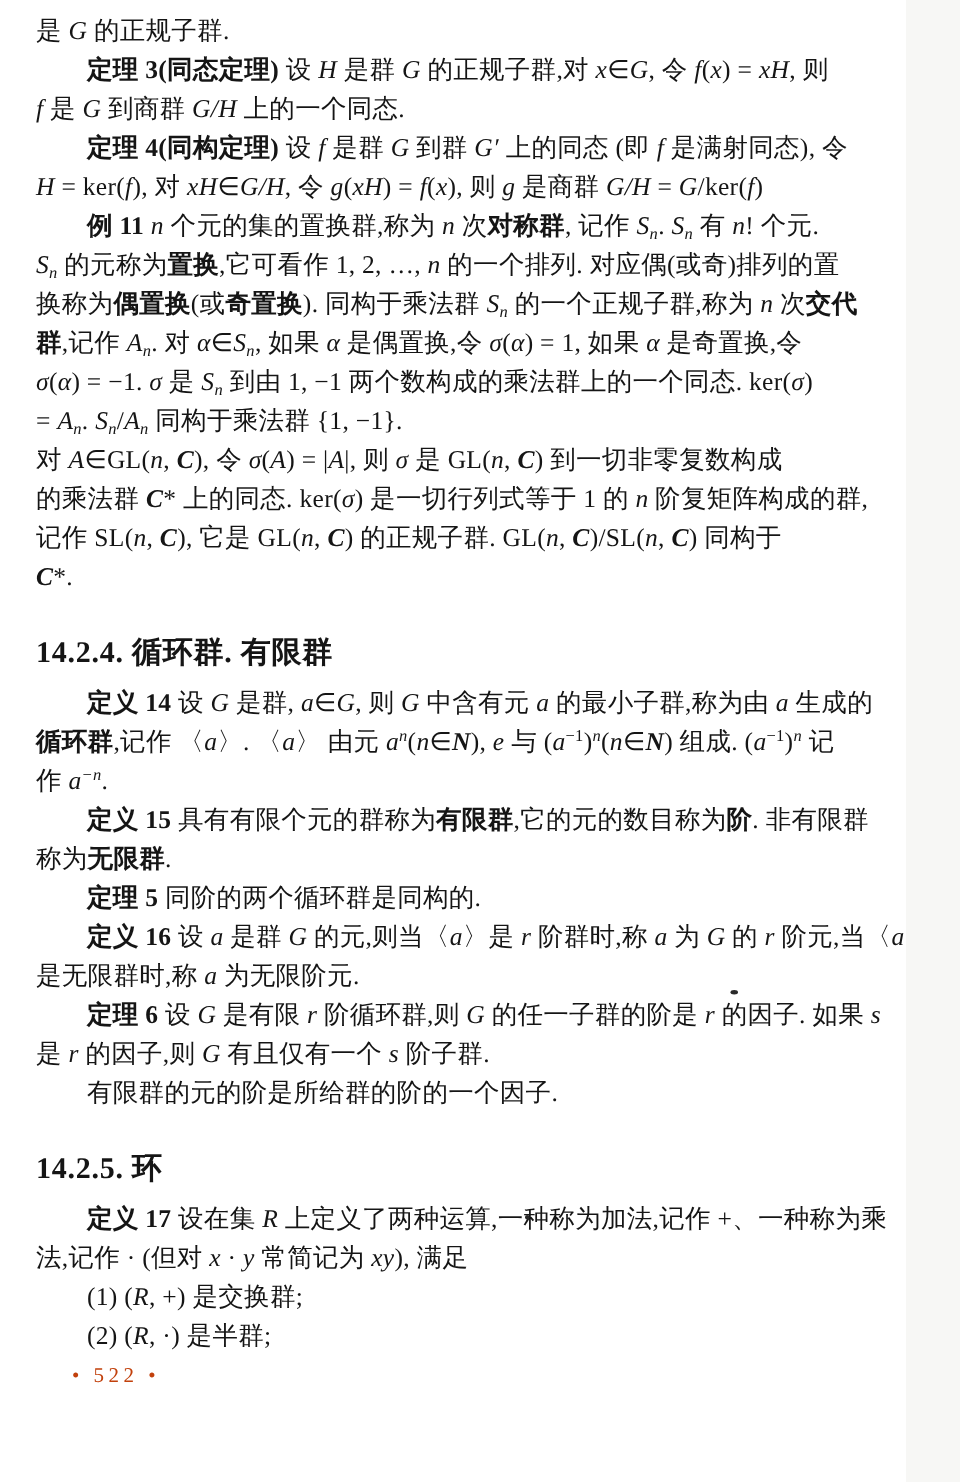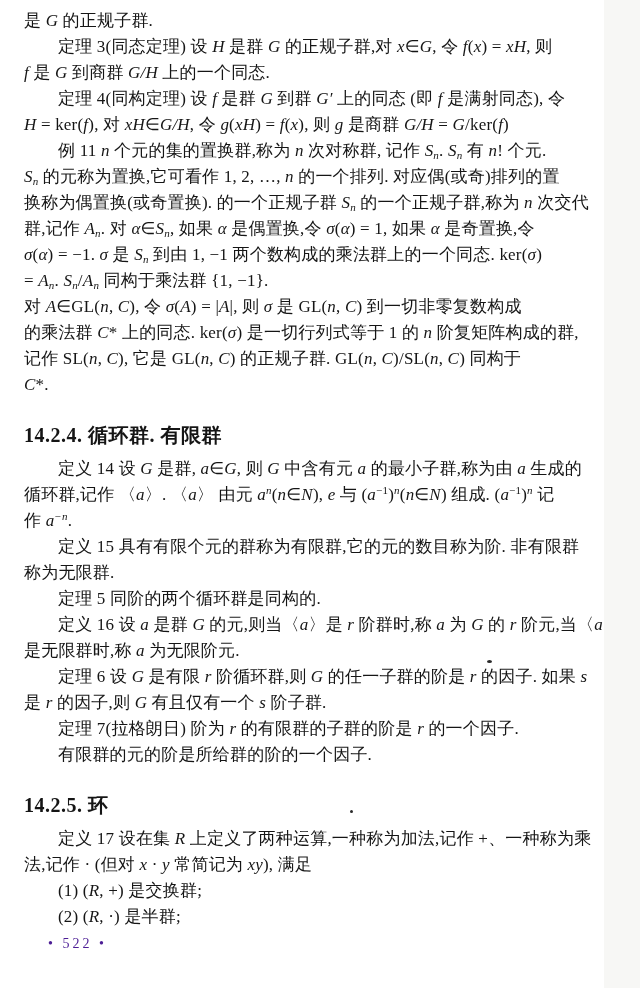--- a/index.html
+++ b/index.html
@@ -29,31 +29,31 @@
   .heading {
     font-size:20px;
     font-weight:bold;
     line-height:26px;
     height:26px;
     margin-top:24px;
     margin-bottom:8px;
     white-space:nowrap;
     letter-spacing:0.5px;
   }
-  .b { font-weight:normal; }
+  .b { font-weight:bold; }
   .i { font-style:italic; }
   .line sup, .line sub { font-size:11px; line-height:0; }
   .line sup { vertical-align:6px; }
   .line sub { vertical-align:-3px; }
   .footer {
     margin-top:6px;
     padding-left:24px;
     font-size:14px;
     letter-spacing:3px;
-    color:#4c1d95;
+    color:#c2410c;
   }
   .speck {
     position:absolute;
     background:#2a2a2a;
     border-radius:50%;
   }
   .speck-1 { left:487px; top:660px; width:5px; height:3px; }
   .speck-2 { left:350px; top:810px; width:3px; height:3px; }
 </style>
 </head>
@@ -61,40 +61,39 @@
 
 <div class="page">
   <div>
       <div class="line"><span>是 </span><span class="i">G</span><span> 的正规子群.</span></div>
       <div class="line indent"><span class="b">定理 3(同态定理)</span><span>  设 </span><span class="i">H</span><span> 是群 </span><span class="i">G</span><span> 的正规子群,对 </span><span class="i">x</span><span>∈</span><span class="i">G</span><span>, 令 </span><span class="i">f</span><span>(</span><span class="i">x</span><span>) = </span><span class="i">xH</span><span>, 则</span></div>
       <div class="line"><span class="i">f</span><span> 是 </span><span class="i">G</span><span> 到商群 </span><span class="i">G/H</span><span> 上的一个同态.</span></div>
       <div class="line indent"><span class="b">定理 4(同构定理)</span><span>  设 </span><span class="i">f</span><span> 是群 </span><span class="i">G</span><span> 到群 </span><span class="i">G′</span><span> 上的同态 (即 </span><span class="i">f</span><span> 是满射同态), 令</span></div>
       <div class="line"><span class="i">H</span><span> = ker(</span><span class="i">f</span><span>), 对 </span><span class="i">xH</span><span>∈</span><span class="i">G/H</span><span>, 令 </span><span class="i">g</span><span>(</span><span class="i">xH</span><span>) = </span><span class="i">f</span><span>(</span><span class="i">x</span><span>), 则 </span><span class="i">g</span><span> 是商群 </span><span class="i">G/H</span><span> = </span><span class="i">G</span><span>/ker(</span><span class="i">f</span><span>)</span></div>
       <div class="line indent"><span class="b">例 11</span><span>  </span><span class="i">n</span><span> 个元的集的置换群,称为 </span><span class="i">n</span><span> 次</span><span class="b">对称群</span><span>, 记作 </span><span class="i">S</span><sub class="i">n</sub><span>.  </span><span class="i">S</span><sub class="i">n</sub><span> 有 </span><span class="i">n</span><span>! 个元.</span></div>
       <div class="line"><span class="i">S</span><sub class="i">n</sub><span> 的元称为</span><span class="b">置换</span><span>,它可看作 1, 2, …, </span><span class="i">n</span><span> 的一个排列.  对应偶(或奇)排列的置</span></div>
-      <div class="line"><span>换称为</span><span class="b">偶置换</span><span>(或</span><span class="b">奇置换</span><span>).  的一个正规子群 </span><span class="i">S</span><sub class="i">n</sub><span> 的一个正规子群,称为 </span><span class="i">n</span><span> 次</span><span class="b">交代</span></div>
+      <div class="line"><span>换称为</span><span class="b">偶置换</span><span>(或</span><span class="b">奇置换</span><span>).  同构于乘法群 </span><span class="i">S</span><sub class="i">n</sub><span> 的一个正规子群,称为 </span><span class="i">n</span><span> 次</span><span class="b">交代</span></div>
       <div class="line"><span class="b">群</span><span>,记作 </span><span class="i">A</span><sub class="i">n</sub><span>.  对 </span><span class="i">α</span><span>∈</span><span class="i">S</span><sub class="i">n</sub><span>, 如果 </span><span class="i">α</span><span> 是偶置换,令 </span><span class="i">σ</span><span>(</span><span class="i">α</span><span>) = 1, 如果 </span><span class="i">α</span><span> 是奇置换,令</span></div>
       <div class="line"><span class="i">σ</span><span>(</span><span class="i">α</span><span>) = −1.  </span><span class="i">σ</span><span> 是 </span><span class="i">S</span><sub class="i">n</sub><span> 到由 1, −1 两个数构成的乘法群上的一个同态.  ker(</span><span class="i">σ</span><span>)</span></div>
       <div class="line"><span>= </span><span class="i">A</span><sub class="i">n</sub><span>.  </span><span class="i">S</span><sub class="i">n</sub><span>/</span><span class="i">A</span><sub class="i">n</sub><span> 同构于乘法群 {1, −1}.</span></div>
       <div class="line"><span>对 </span><span class="i">A</span><span>∈GL(</span><span class="i">n</span><span>, </span><span class="b i">C</span><span>), 令 </span><span class="i">σ</span><span>(</span><span class="i">A</span><span>) = |</span><span class="i">A</span><span>|, 则 </span><span class="i">σ</span><span> 是 GL(</span><span class="i">n</span><span>, </span><span class="b i">C</span><span>) 到一切非零复数构成</span></div>
       <div class="line"><span>的乘法群 </span><span class="b i">C</span><span>* 上的同态.  ker(</span><span class="i">σ</span><span>) 是一切行列式等于 1 的 </span><span class="i">n</span><span> 阶复矩阵构成的群,</span></div>
       <div class="line"><span>记作 SL(</span><span class="i">n</span><span>, </span><span class="b i">C</span><span>), 它是 GL(</span><span class="i">n</span><span>, </span><span class="b i">C</span><span>) 的正规子群.  GL(</span><span class="i">n</span><span>, </span><span class="b i">C</span><span>)/SL(</span><span class="i">n</span><span>, </span><span class="b i">C</span><span>) 同构于</span></div>
       <div class="line"><span class="b i">C</span><span>*.</span></div>
       <div class="heading"><span>14.2.4.  循环群. 有限群</span></div>
       <div class="line indent"><span class="b">定义 14</span><span>  设 </span><span class="i">G</span><span> 是群, </span><span class="i">a</span><span>∈</span><span class="i">G</span><span>, 则 </span><span class="i">G</span><span> 中含有元 </span><span class="i">a</span><span> 的最小子群,称为由 </span><span class="i">a</span><span> 生成的</span></div>
       <div class="line"><span class="b">循环群</span><span>,记作 〈</span><span class="i">a</span><span>〉. 〈</span><span class="i">a</span><span>〉 由元 </span><span class="i">a</span><sup class="i">n</sup><span>(</span><span class="i">n</span><span>∈</span><span class="b i">N</span><span>), </span><span class="i">e</span><span> 与 (</span><span class="i">a</span><sup>−1</sup><span>)</span><sup class="i">n</sup><span>(</span><span class="i">n</span><span>∈</span><span class="b i">N</span><span>) 组成. (</span><span class="i">a</span><sup>−1</sup><span>)</span><sup class="i">n</sup><span> 记</span></div>
       <div class="line"><span>作 </span><span class="i">a</span><sup class="i">−n</sup><span>.</span></div>
       <div class="line indent"><span class="b">定义 15</span><span>  具有有限个元的群称为</span><span class="b">有限群</span><span>,它的元的数目称为</span><span class="b">阶</span><span>.  非有限群</span></div>
       <div class="line"><span>称为</span><span class="b">无限群</span><span>.</span></div>
       <div class="line indent"><span class="b">定理 5</span><span>  同阶的两个循环群是同构的.</span></div>
       <div class="line indent"><span class="b">定义 16</span><span>  设 </span><span class="i">a</span><span> 是群 </span><span class="i">G</span><span> 的元,则当〈</span><span class="i">a</span><span>〉是 </span><span class="i">r</span><span> 阶群时,称 </span><span class="i">a</span><span> 为 </span><span class="i">G</span><span> 的 </span><span class="i">r</span><span> 阶元,当〈</span><span class="i">a</span><span>〉</span></div>
       <div class="line"><span>是无限群时,称 </span><span class="i">a</span><span> 为无限阶元.</span></div>
       <div class="line indent"><span class="b">定理 6</span><span>  设 </span><span class="i">G</span><span> 是有限 </span><span class="i">r</span><span> 阶循环群,则 </span><span class="i">G</span><span> 的任一子群的阶是 </span><span class="i">r</span><span> 的因子.  如果 </span><span class="i">s</span></div>
       <div class="line"><span>是 </span><span class="i">r</span><span> 的因子,则 </span><span class="i">G</span><span> 有且仅有一个 </span><span class="i">s</span><span> 阶子群.</span></div>
-      <div class="line indent"><span class="b">定理 7(拉格朗日)</span><span>  阶为 </span><span class="i">r</span><span> 的有限群的子群的阶是 </span><span class="i">r</span><span> 的一个因子.</span></div>
       <div class="line indent"><span>有限群的元的阶是所给群的阶的一个因子.</span></div>
       <div class="heading"><span>14.2.5. 环</span></div>
       <div class="line indent"><span class="b">定义 17</span><span>  设在集 </span><span class="i">R</span><span> 上定义了两种运算,一种称为加法,记作 +、一种称为乘</span></div>
       <div class="line"><span>法,记作 · (但对 </span><span class="i">x</span><span> · </span><span class="i">y</span><span> 常简记为 </span><span class="i">xy</span><span>), 满足</span></div>
       <div class="line indent"><span>(1) (</span><span class="i">R</span><span>, +) 是交换群;</span></div>
       <div class="line indent"><span>(2) (</span><span class="i">R</span><span>, ·) 是半群;</span></div>
     </div>
   <div class="footer">• 522 •</div>
   <div class="speck speck-1"></div>
   <div class="speck speck-2"></div>

